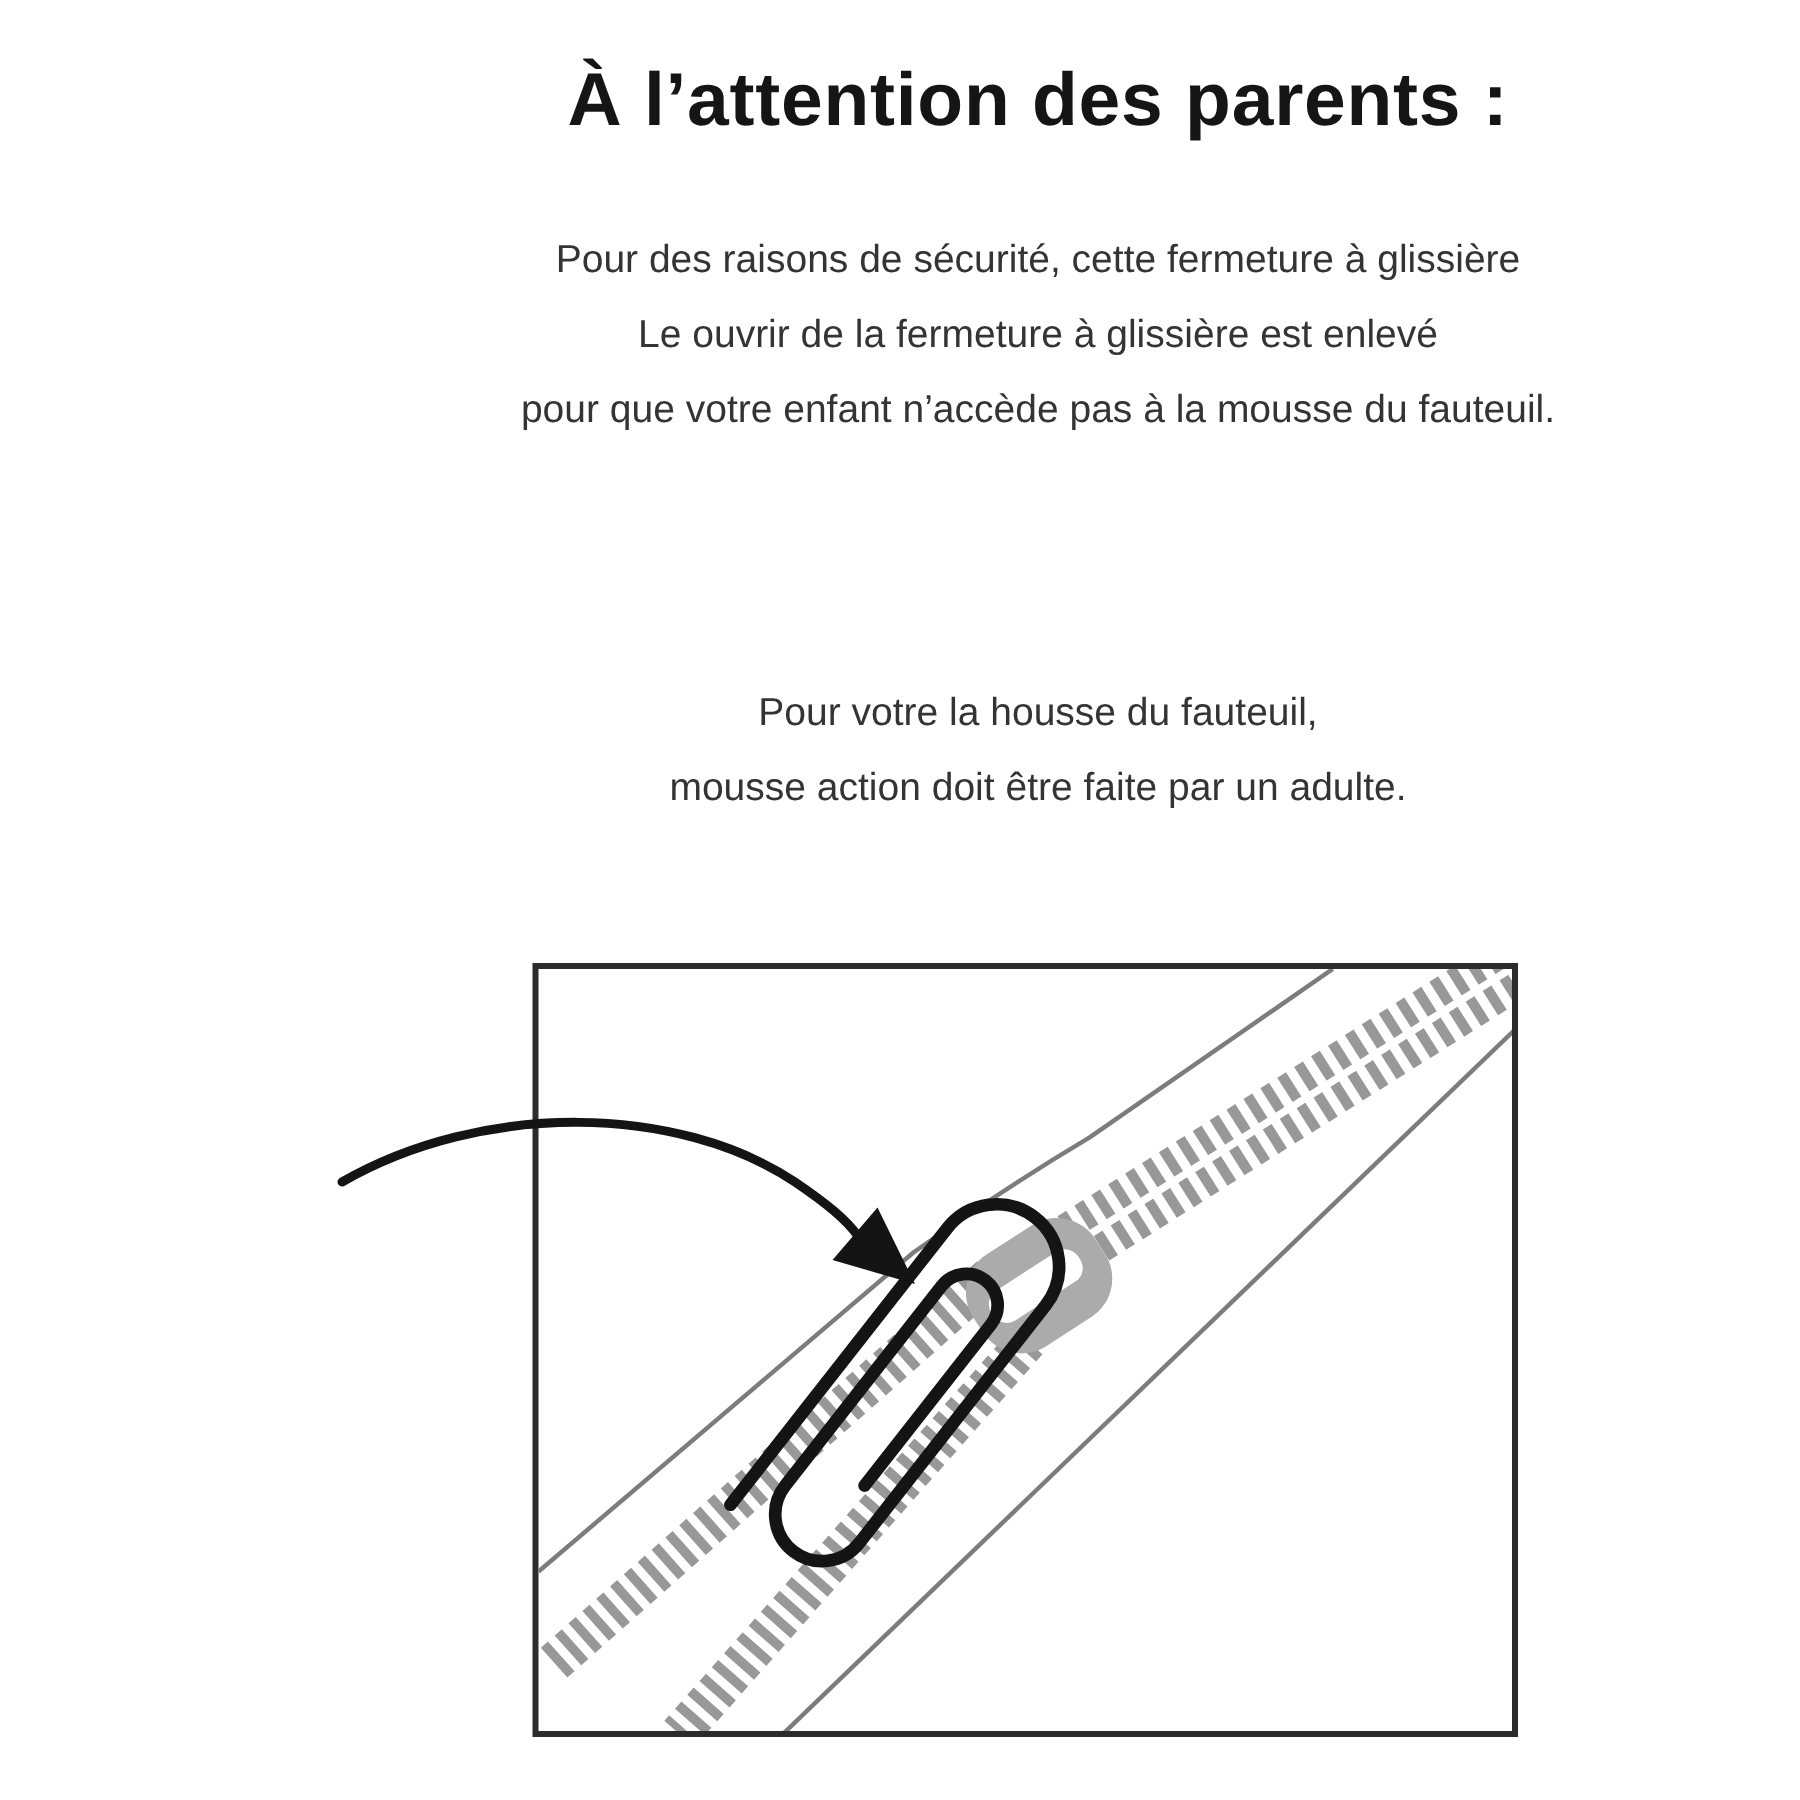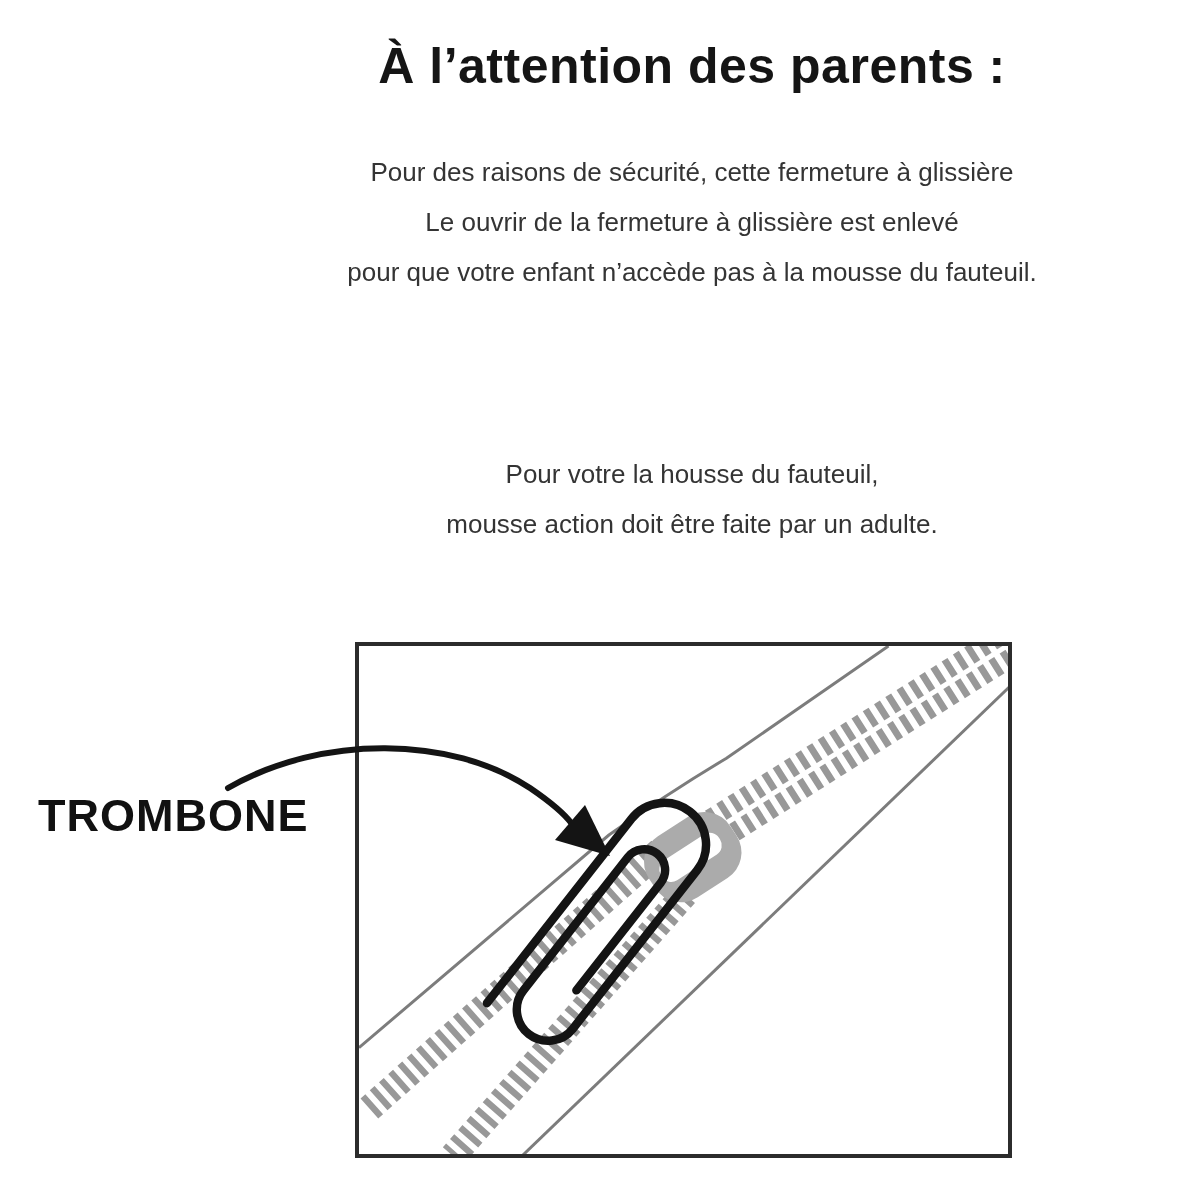--- a/index.html
+++ b/index.html
@@ -98,21 +98,20 @@
       <div class="line">Le ouvrir de la fermeture à glissière est enlevé</div>
       <div class="line">pour que votre enfant n’accède pas à la mousse du fauteuil.</div>
     </div>
 
     <div class="para para2">
       <div class="line">Pour votre la housse du fauteuil,</div>
       <div class="line">mousse action doit être faite par un adulte.</div>
     </div>
   </div>
 
-  <div class="callout-label">TROMBONE</div>
 
   <div class="diagram-box">
     <svg viewBox="0 0 657 516" preserveAspectRatio="none">
 
       <path d="M 0,408 L 253,192 Q 315,148 372,114 L 536,0" fill="none" stroke="#7c7c7c" stroke-width="3"></path>
       <line x1="165" y1="518" x2="658" y2="42" stroke="#7c7c7c" stroke-width="3"></line>
 
       <line x1="305" y1="208" x2="8" y2="472" stroke="#989898" stroke-width="27" stroke-dasharray="6.5 6"></line>
       <line x1="330" y1="252" x2="95" y2="518" stroke="#989898" stroke-width="27" stroke-dasharray="6.5 6"></line>
 

